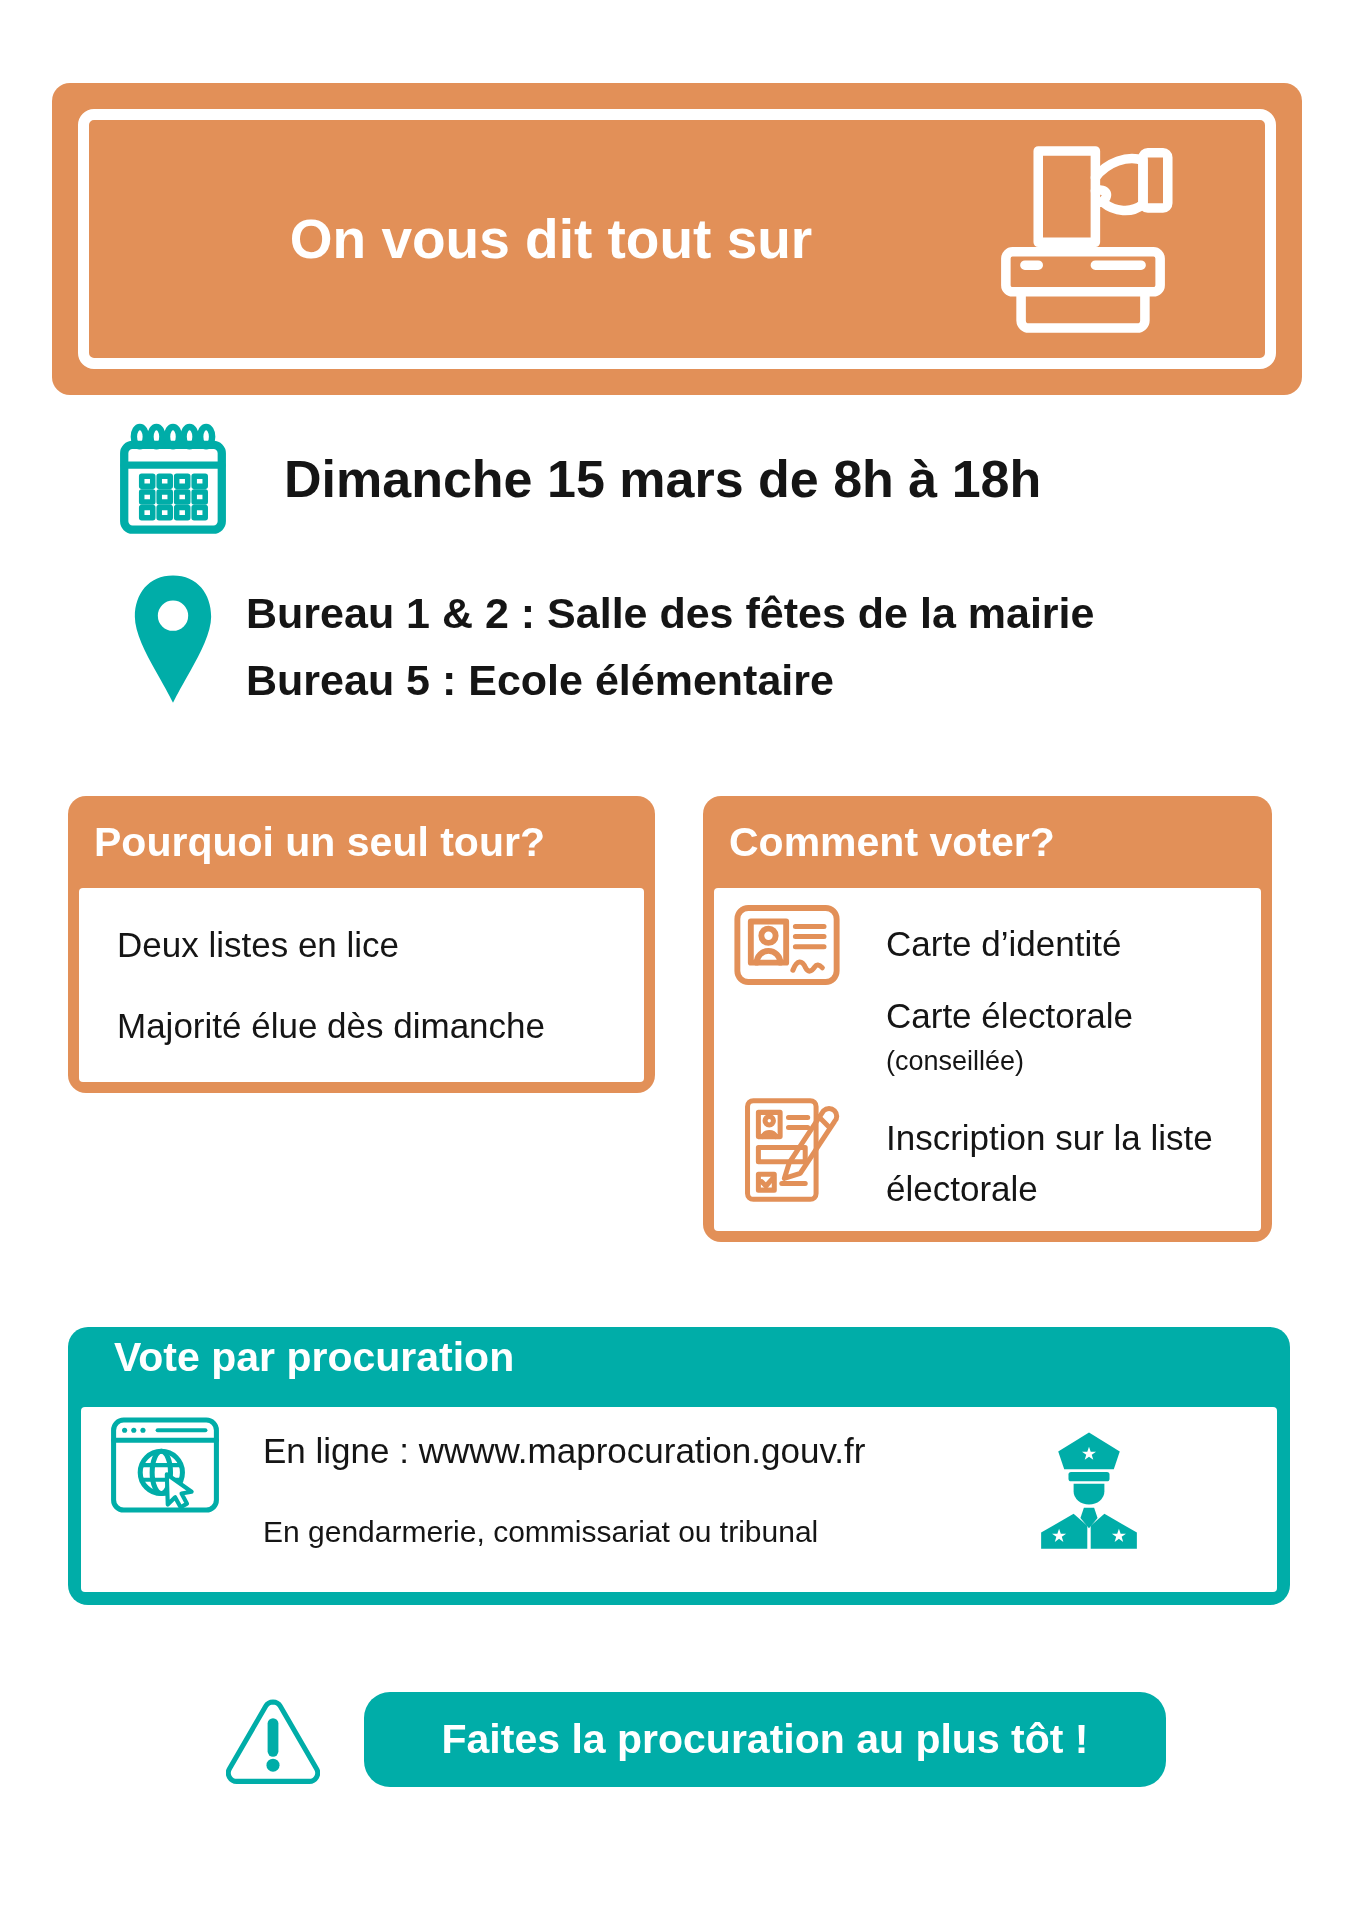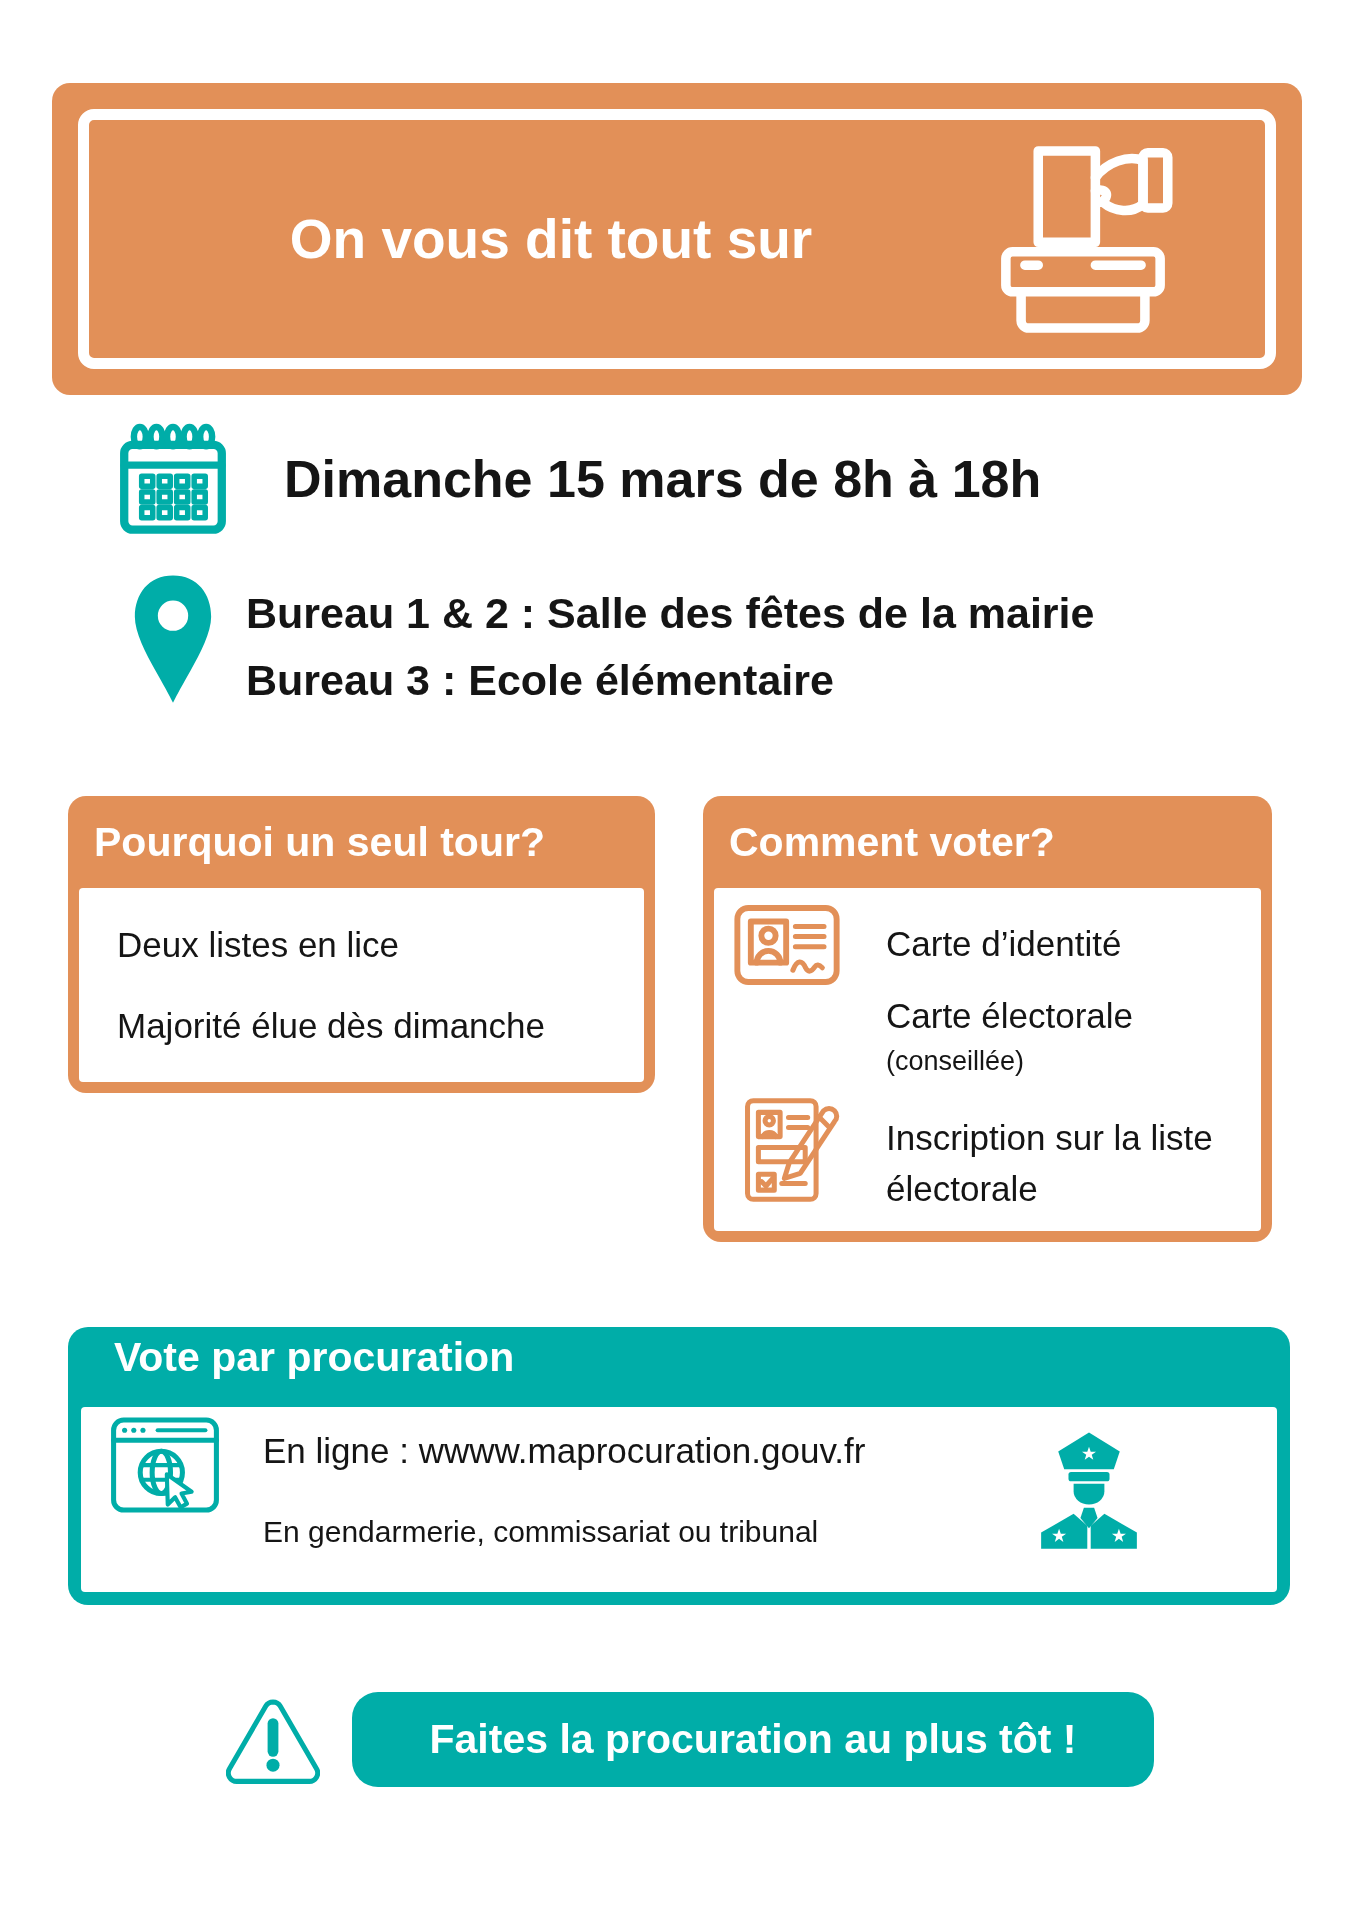--- a/index.html
+++ b/index.html
@@ -57,21 +57,21 @@
     background:var(--teal);border-radius:20px;}
   .proxy-hdr{height:60px;display:flex;align-items:center;padding-left:46px;
     color:#fff;font-weight:700;font-size:41px;}
   .proxy-bdy{position:absolute;left:13px;right:13px;top:80px;bottom:13px;
     background:#fff;border-radius:4px;}
   .browser-icon{position:absolute;left:28px;top:8px;width:112px;height:102px;}
   .proxy-online{position:absolute;left:182px;top:24px;font-size:35px;white-space:nowrap;}
   .proxy-inperson{position:absolute;left:182px;top:108px;font-size:30px;white-space:nowrap;}
   .police-icon{position:absolute;right:135px;top:6px;width:106px;height:152px;}
   
-  .warning-row{position:absolute;left:226px;top:1688px;display:flex;align-items:center;gap:32px;}
+  .warning-row{position:absolute;left:226px;top:1688px;display:flex;align-items:center;gap:44px;}
   .warn-icon{width:94px;height:102px;flex:0 0 auto;}
   .warn-button{
     width:802px;height:95px;background:var(--teal);border-radius:26px;border:none;
     display:flex;align-items:center;justify-content:center;
     color:#fff;font-weight:700;font-size:41px;font-family:"Liberation Sans",sans-serif;
     white-space:nowrap;
   }
 </style>
 </head>
 <body>
@@ -122,21 +122,21 @@
     <div class="schedule-text">Dimanche 15 mars de 8h à 18h</div>
   </div>
 
   <div class="row-location">
     <svg class="pin-icon" viewBox="0 0 92 150">
       <path d="M46 2 C21 2 7 21 7 44 c0 16 11 37 21 55 c8 14 14 25 18 33 c4 -8 10 -19 18 -33 c10 -18 21 -39 21 -55 C85 21 71 2 46 2 z" fill="#00ADA8"></path>
       <circle cx="46" cy="43" r="15.5" fill="#FFFFFF"></circle>
     </svg>
     <div class="location-text">
       <div>Bureau 1 &amp; 2 : Salle des fêtes de la mairie</div>
-      <div>Bureau 3 : Ecole élémentaire</div>
+      <div>Bureau 5 : Ecole élémentaire</div>
     </div>
   </div>
 
   <div class="info-box box-left">
     <div class="box-hdr">Pourquoi un seul tour?</div>
     <div class="box-bdy">
       <div class="reason">Deux listes en lice</div>
       <div class="reason">Majorité élue dès dimanche</div>
     </div>
   </div>

